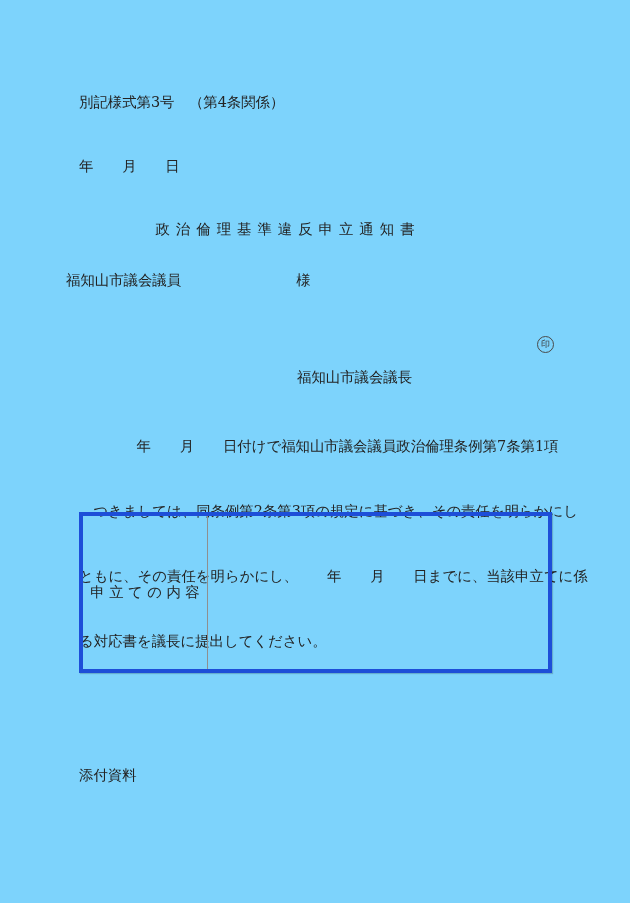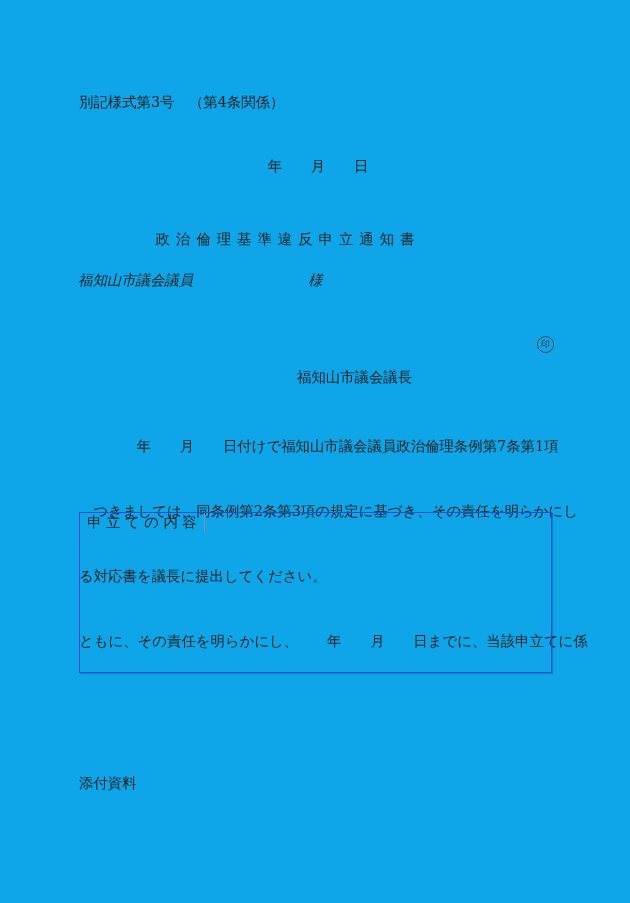--- a/index.html
+++ b/index.html
@@ -5,69 +5,68 @@
   html, body {
     margin: 0;
     padding: 0;
     background: #e8e8e8;
   }
   .page {
     position: relative;
     width: 630px;
     height: 903px;
     margin: 0 auto;
-    background: #0ea5e9;
+    background: #7dd3fc;
     color: #232323;
     font-family: "DejaVu Serif", "Liberation Serif", serif;
     font-size: 14.4px;
     overflow: hidden;
   }
   .abs { position: absolute; white-space: pre; }
 
   .form-number   { left: 79px;  top: 93px; }
-  .date-line     { left: 79px;  top: 157px; width: 478px; text-align: center; }
-  .doc-title     { left: 0;     top: 230px; width: 576px; text-align: center;
+  .date-line     { left: 79px;  top: 157px; width: 478px; text-align: left; }
+  .doc-title     { left: 0;     top: 220px; width: 576px; text-align: center;
                    letter-spacing: 6px; }
-  .addressee     { left: 78px;  top: 271px; font-style: italic; }
+  .addressee     { left: 66px;  top: 271px; }
   .sender        { left: 297px; top: 336px; margin-top: 32px; }
   .seal {
     position: absolute;
     left: 537px; top: 336px;
     width: 15px; height: 15px;
     border: 1px solid #4a4a4a;
     border-radius: 50%;
     display: flex; align-items: center; justify-content: center;
     font-size: 9px; line-height: 1; color: #3a3a3a;
     letter-spacing: 0;
   }
   .body-text     { left: 79px; top: 393px; width: 486px;
                    line-height: 21.6px; }
   .body-text div { white-space: pre; }
 
   .claim-table {
     position: absolute;
     left: 79px; top: 512px;
     width: 473px; height: 161px;
     box-sizing: border-box;
-    border: 1px solid #1d4ed8;
+    border: 4px solid #1d4ed8;
     box-shadow: 1px 1px 1px rgba(0,0,0,0.18);
     display: flex;
-    flex-direction: column;
   }
   .claim-label-cell {
     box-sizing: border-box;
     width: 125px;
     border-right: 1px solid #8f8f8f;
     display: flex; align-items: center; justify-content: center;
   }
   .claim-label-cell span { letter-spacing: 4.5px; margin-right: -4.5px; }
   .claim-content-cell { flex: 1; }
 
   .attachment { left: 79px; top: 713px; line-height: 25px; }
-  .attachment div { white-space: pre; margin-top: 8px; }
+  .attachment div { white-space: pre; }
 </style>
 </head>
 <body>
 
 <div class="page">
 
   <div class="abs form-number">別記様式第3号　（第4条関係）</div>
 
   <div class="abs date-line">年　　月　　日</div>
 
@@ -77,22 +76,22 @@
 
   <div class="abs sender">福知山市議会議長</div>
 
   <div class="seal">
     <span>印</span>
   </div>
 
   <div class="abs body-text">
     <div>　　　　年　　月　　日付けで福知山市議会議員政治倫理条例第7条第1項</div>
     <div>　つきましては、同条例第2条第3項の規定に基づき、その責任を明らかにし</div>
+    <div>ともに、その責任を明らかにし、　　年　　月　　日までに、当該申立てに係</div>
     <div>る対応書を議長に提出してください。</div>
-    <div>ともに、その責任を明らかにし、　　年　　月　　日までに、当該申立てに係</div>
   </div>
 
   <div class="claim-table">
     <div class="claim-label-cell">
       <span>申立ての内容</span>
     </div>
     <div class="claim-content-cell"></div>
   </div>
 
   <div class="abs attachment">

